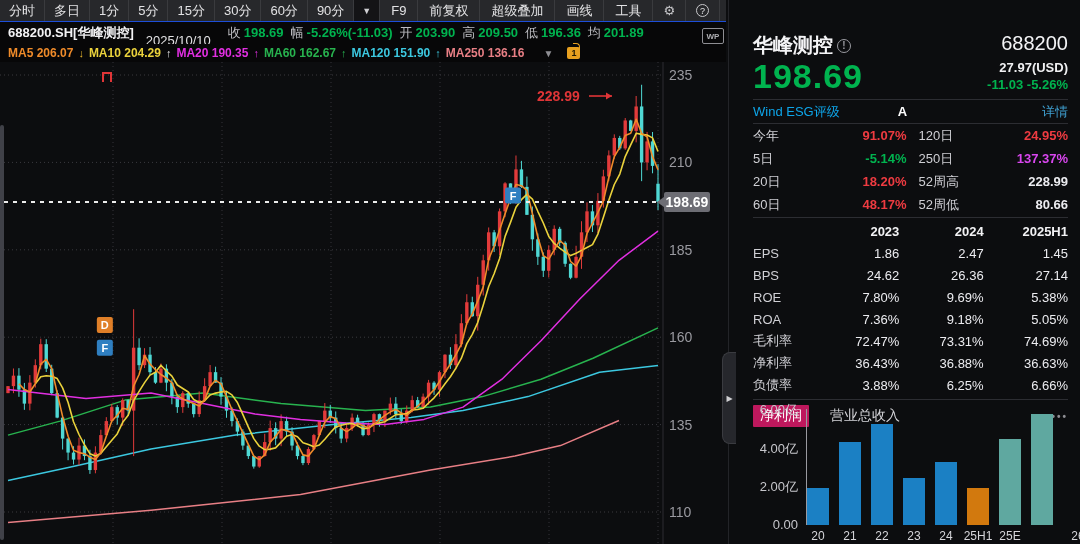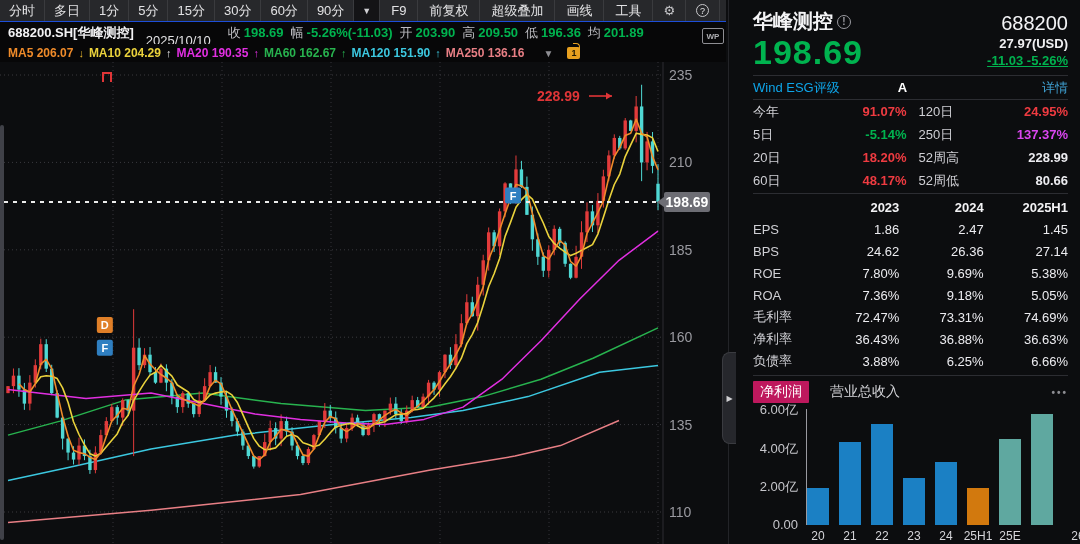--- a/index.html
+++ b/index.html
@@ -43,21 +43,21 @@
     border:1.5px solid #e8a01f; border-bottom:none; border-left:none; border-radius:0 4px 0 0; }
 
   
   .chart { position:absolute; left:0; top:62px; width:726px; height:482px; }
   .left-strip { position:absolute; left:0; top:125px; width:4px; height:415px; background:#404148; border-radius:2px; }
 
   
   .panel { position:absolute; left:728px; top:0; width:352px; height:544px; background:#0c0d0f;
     border-left:1px solid #232428; font-size:13px; }
   .p-pad { padding:0 12px 0 24px; }
-  .p-head { display:flex; justify-content:space-between; align-items:flex-end; padding-top:8px; }
+  .p-head { display:flex; justify-content:space-between; align-items:flex-start; padding-top:8px;margin-top:24px; }
   .p-name { font-size:20px; font-weight:bold; color:#f4f4f6; display:flex; align-items:center; gap:4px; }
   .p-info-icon { width:14px; height:14px; border:1.3px solid #9a9aa0; border-radius:50%; color:#9a9aa0;
     font-size:10px; font-weight:bold; display:flex; align-items:center; justify-content:center; }
   .p-code { font-size:20px; color:#f4f4f6; }
   .p-price-row { display:flex; justify-content:space-between; align-items:flex-start; margin-top:-2px; }
   .p-price { font-size:34px; font-weight:bold; letter-spacing:1px; }
   .p-right { text-align:right; line-height:17px; padding-top:2px; }
   .p-usd { font-weight:bold; color:#f0f0f2; font-size:13px; }
   .p-chg { font-weight:bold; font-size:13px; }
   .p-status { display:flex; align-items:center; gap:8px; color:#b9b9bf; font-size:12px; margin-top:2px; height:20px; }
@@ -444,21 +444,21 @@
         <div class="p-name">
           <span>华峰测控</span>
           <span class="p-info-icon">!</span>
         </div>
         <div class="p-code">688200</div>
       </div>
       <div class="p-price-row">
         <div class="p-price" id="p-price" style="color: rgb(0, 179, 79);">198.69</div>
         <div class="p-right">
           <div class="p-usd">27.97(USD)</div>
-          <div class="p-chg" id="p-chg" style="color: rgb(0, 179, 79); text-decoration: underline;">-11.03  -5.26%</div>
+          <div class="p-chg" id="p-chg" style="color: rgb(0, 179, 79);">-11.03  -5.26%</div>
         </div>
       </div>
       <div class="esg-row">
         <span class="esg-label">Wind ESG评级</span>
         <span class="esg-a">A</span>
         <span class="esg-detail">详情</span>
       </div>
       <div class="perf" id="perf-grid">
           <div class="lab">今年</div>
           <div class="val" style="color: rgb(239, 59, 65);">91.07%</div>

